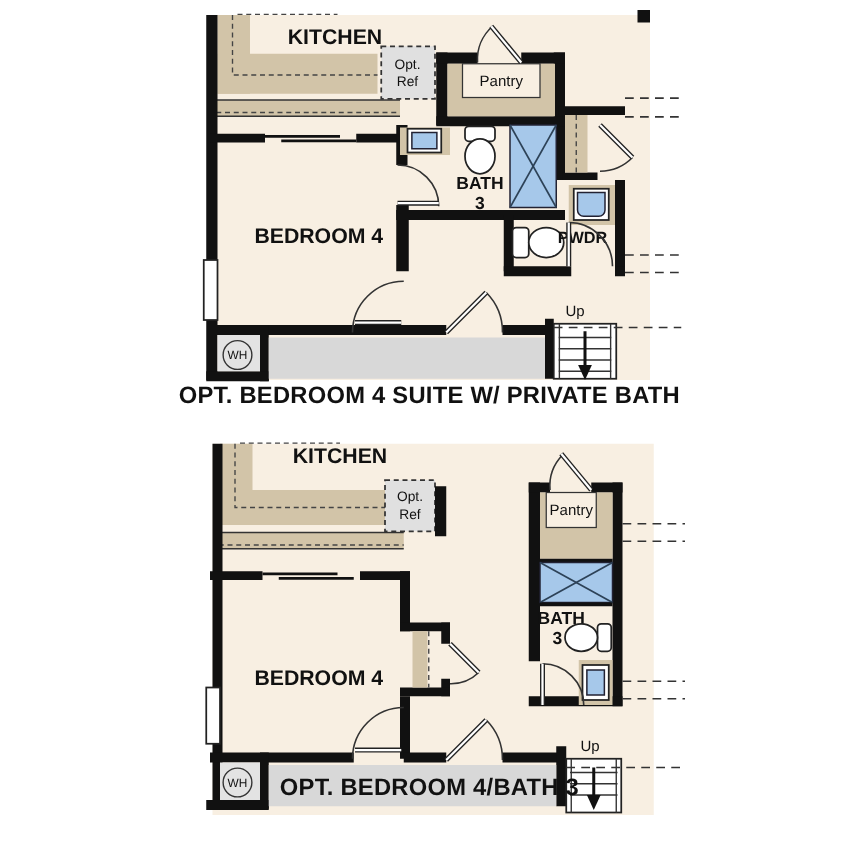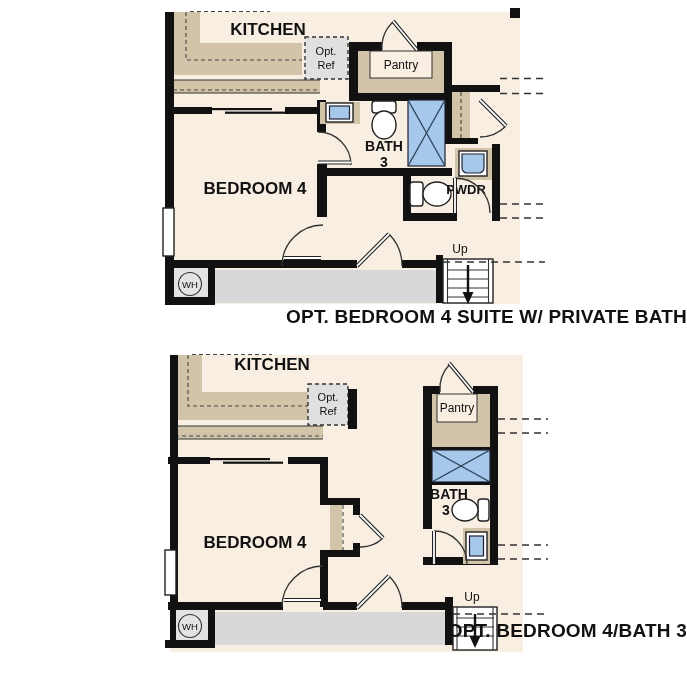--- a/index.html
+++ b/index.html
@@ -2,21 +2,21 @@
 <html style="--floor: #f8efe2; --counter: #d2c4a8; --wall: #111111; --fixture_blue: #a6c8ea; --hall: #d8d8d8; --optref: #e0e0e0;"><head>
 <meta charset="utf-8">
 <style>
   html,body{margin:0;padding:0;background:#fff;}
   .page{position:relative;width:687px;height:687px;background:#fff;overflow:hidden;
         font-family:"Liberation Sans", sans-serif;}
   .plan{position:absolute;left:160px;width:390px;}
   .plan1{top:8px;height:300px;}
   .plan2{top:352px;height:302px;}
   .plan svg{display:block;width:100%;height:100%;}
-  .title{position:absolute;left:0;width:687px;text-align:right;
+  .title{position:absolute;left:0;width:687px;text-align:center;
          font-weight:bold;font-size:19px;color:#111;letter-spacing:.2px;}
   .title1{top:306px;}
   .title2{top:620px;}
 
   .floor{fill:var(--floor);}
   .wall{fill:var(--wall);}
   .counter{fill:var(--counter);}
   .hall{fill:var(--hall);}
   .optref{fill:var(--optref);stroke:#333;stroke-width:1.4;stroke-dasharray:4 3;}
   .blue{fill:var(--fixture_blue);stroke:#223;stroke-width:1.2;}

